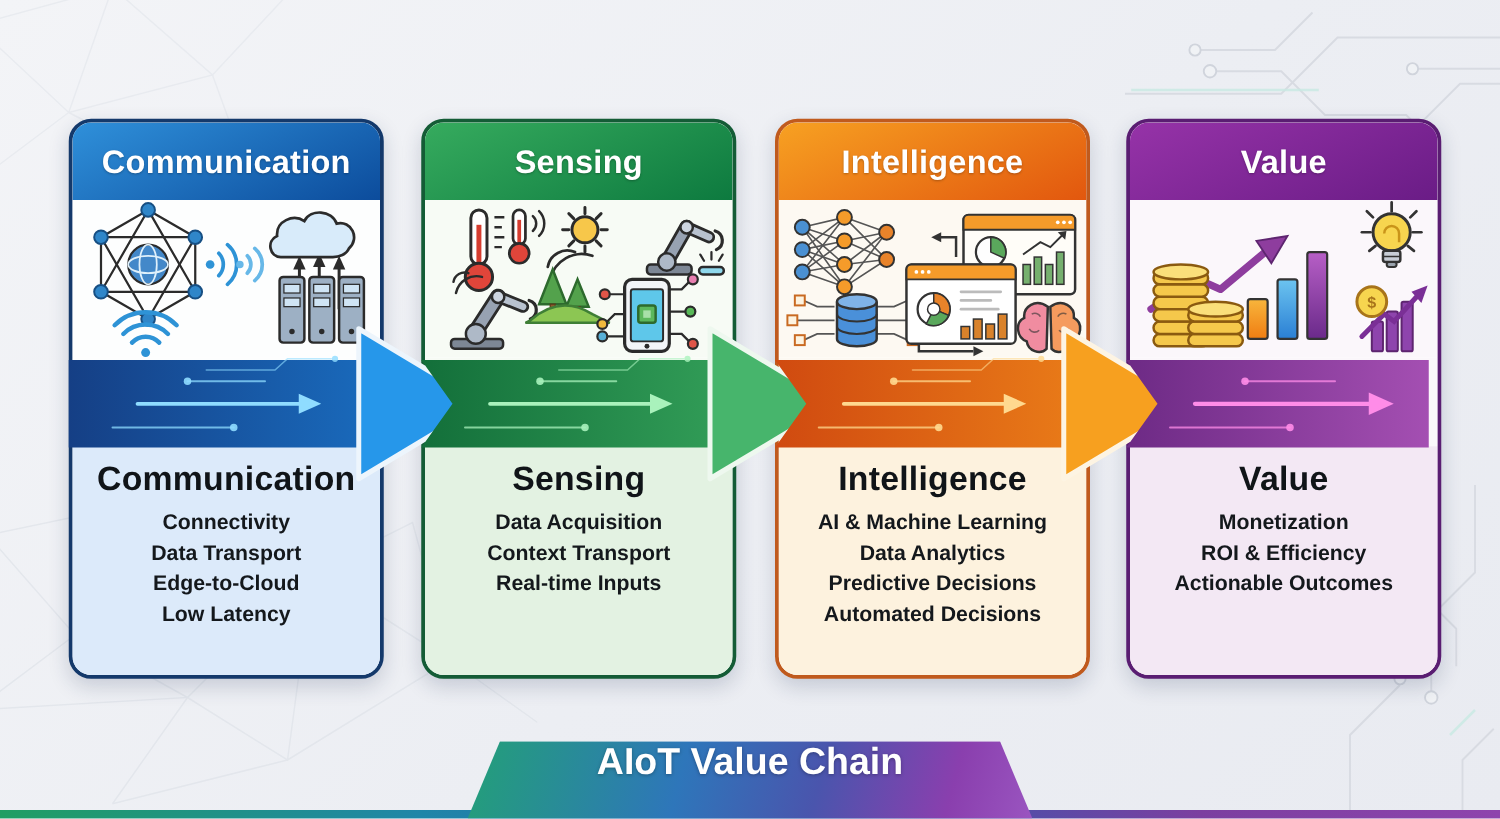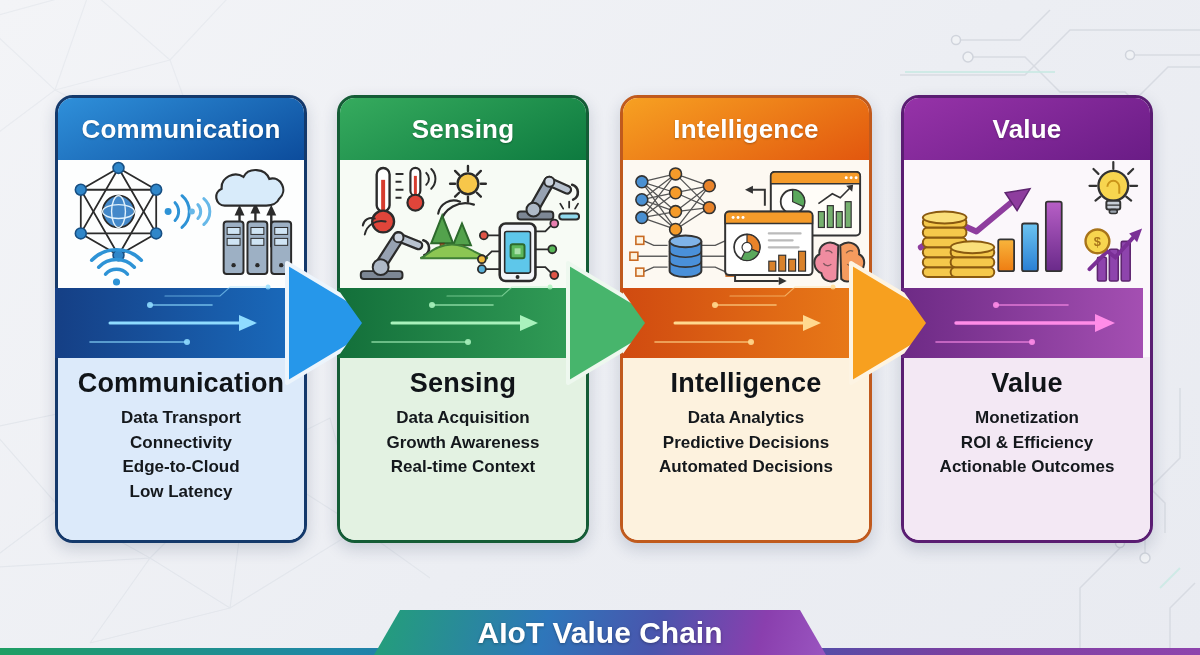--- a/index.html
+++ b/index.html
@@ -18,22 +18,22 @@
         text-shadow:0 1px 2px rgba(0,0,0,.28);}
   .card-icons{height:126px;flex:0 0 126px;background:var(--icon-bg,#fff);
         display:flex;align-items:center;justify-content:center;}
   .card-spacer{height:71px;flex:0 0 71px;background:var(--icon-bg,#fff);}
   .card-text{flex:1;background:var(--text-bg,#eee);text-align:center;padding-top:9px;}
   .card-text h3{margin:2px 0 7px 0;font-size:27px;color:#101418;letter-spacing:.2px;}
   .card-text .item{font-size:17px;font-weight:600;color:#14181c;line-height:24.5px;}
   
   .bands{position:absolute;left:0;top:258px;z-index:3;}
   
-  .banner{position:absolute;left:50%;transform:translateX(-50%);bottom:0;width:452px;height:45px;
-        z-index:5;display:flex;align-items:center;justify-content:center;
+  .banner{position:absolute;left:50%;transform:translateX(-50%);bottom:0;width:452px;height:62px;
+        z-index:5;display:flex;justify-content:center;
         clip-path:polygon(0 100%,26px 0,calc(100% - 26px) 0,100% 100%);
         background:linear-gradient(105deg,#23a077 0%,#2e76ba 38%,#4a55ad 62%,#8a3fae 85%,#9a55c0 100%);}
   .banner span{color:#fff;font-weight:bold;font-size:30px;text-shadow:0 1px 3px rgba(0,0,0,.3);}
   .bottom-strip{position:absolute;left:0;bottom:0;width:100%;height:7px;z-index:4;
         background:linear-gradient(90deg,#1f9e63,#1f86a8 28%,#2b5cb0 55%,#7b3fa0 80%,#8e44ad 100%);}
 </style>
 </head>
 <body>
 
 <div class="stage">
@@ -146,22 +146,22 @@
           <circle cx="58" cy="123" r="3.6" fill="#2e93d6" stroke="none"></circle>
           <path d="M47,115 A15,15 0 0 1 69,115"></path>
           <path d="M40,108 A25,25 0 0 1 76,108"></path>
           <path d="M33,101 A35,35 0 0 1 83,101"></path>
         </g>
       </svg>
     </div>
     <div class="card-spacer"></div>
     <div class="card-text">
       <h3>Communication</h3>
+      <div class="item">Connectivity</div>
       <div class="item">Data Transport</div>
-      <div class="item">Connectivity</div>
       <div class="item">Edge-to-Cloud</div>
       <div class="item">Low Latency</div>
     </div>
   </div>
 
   <div class="card c1" style="--header-from: #36ab5e; --header-to: #0d7a3f; --border: #145c36; --icon-bg: #f7fbf5; --text-bg: #e3f2e2; --band-from: #136f3a; --band-to: #3dae62; --arrow-fill: #47b56c; --streak: #a9f2bc;">
     <div class="card-header">
       <span>Sensing</span>
     </div>
     <div class="card-icons">
@@ -262,22 +262,22 @@
           <rect x="171" y="85" width="14" height="14" rx="2" fill="#5cb85c" stroke="#2d6a2d" stroke-width="2"></rect>
           <rect x="175" y="89" width="6" height="6" fill="#a8e0a8"></rect>
           <circle cx="178" cy="118" r="2" fill="#2b2b2b"></circle>
         </g>
       </svg>
     </div>
     <div class="card-spacer"></div>
     <div class="card-text">
       <h3>Sensing</h3>
       <div class="item">Data Acquisition</div>
-      <div class="item">Growth Awareness</div>
-      <div class="item">Real-time Context</div>
+      <div class="item">Context Transport</div>
+      <div class="item">Real-time Inputs</div>
     </div>
   </div>
 
   <div class="card c2" style="--header-from: #f7a122; --header-to: #e2570e; --border: #c05a1d; --icon-bg: #fdf9f2; --text-bg: #fdf2de; --band-from: #d04a10; --band-to: #f28d1b; --arrow-fill: #f7a01f; --streak: #ffd98f;">
     <div class="card-header">
       <span>Intelligence</span>
     </div>
     <div class="card-icons">
       <svg width="246" height="126" viewBox="0 0 246 127">
         <g>
@@ -385,20 +385,21 @@
               <path d="M201,104 a5,5 0 0 0 8,1"></path>
             <path d="M231,92 a5,5 0 0 0 -7,2"></path>
               <path d="M233,104 a5,5 0 0 1 -8,1"></path>
           </g>
         </g>
       </svg>
     </div>
     <div class="card-spacer"></div>
     <div class="card-text">
       <h3>Intelligence</h3>
+      <div class="item">AI &amp; Machine Learning</div>
       <div class="item">Data Analytics</div>
       <div class="item">Predictive Decisions</div>
       <div class="item">Automated Decisions</div>
     </div>
   </div>
 
   <div class="card c3" style="--header-from: #9633a8; --header-to: #6a1c86; --border: #5a1d72; --icon-bg: #fbf7fb; --text-bg: #f3e8f4; --band-from: #6d2a85; --band-to: #a44fb2; --arrow-fill: #b05cbd; --streak: #ff8ce8;">
     <div class="card-header">
       <span>Value</span>
     </div>

